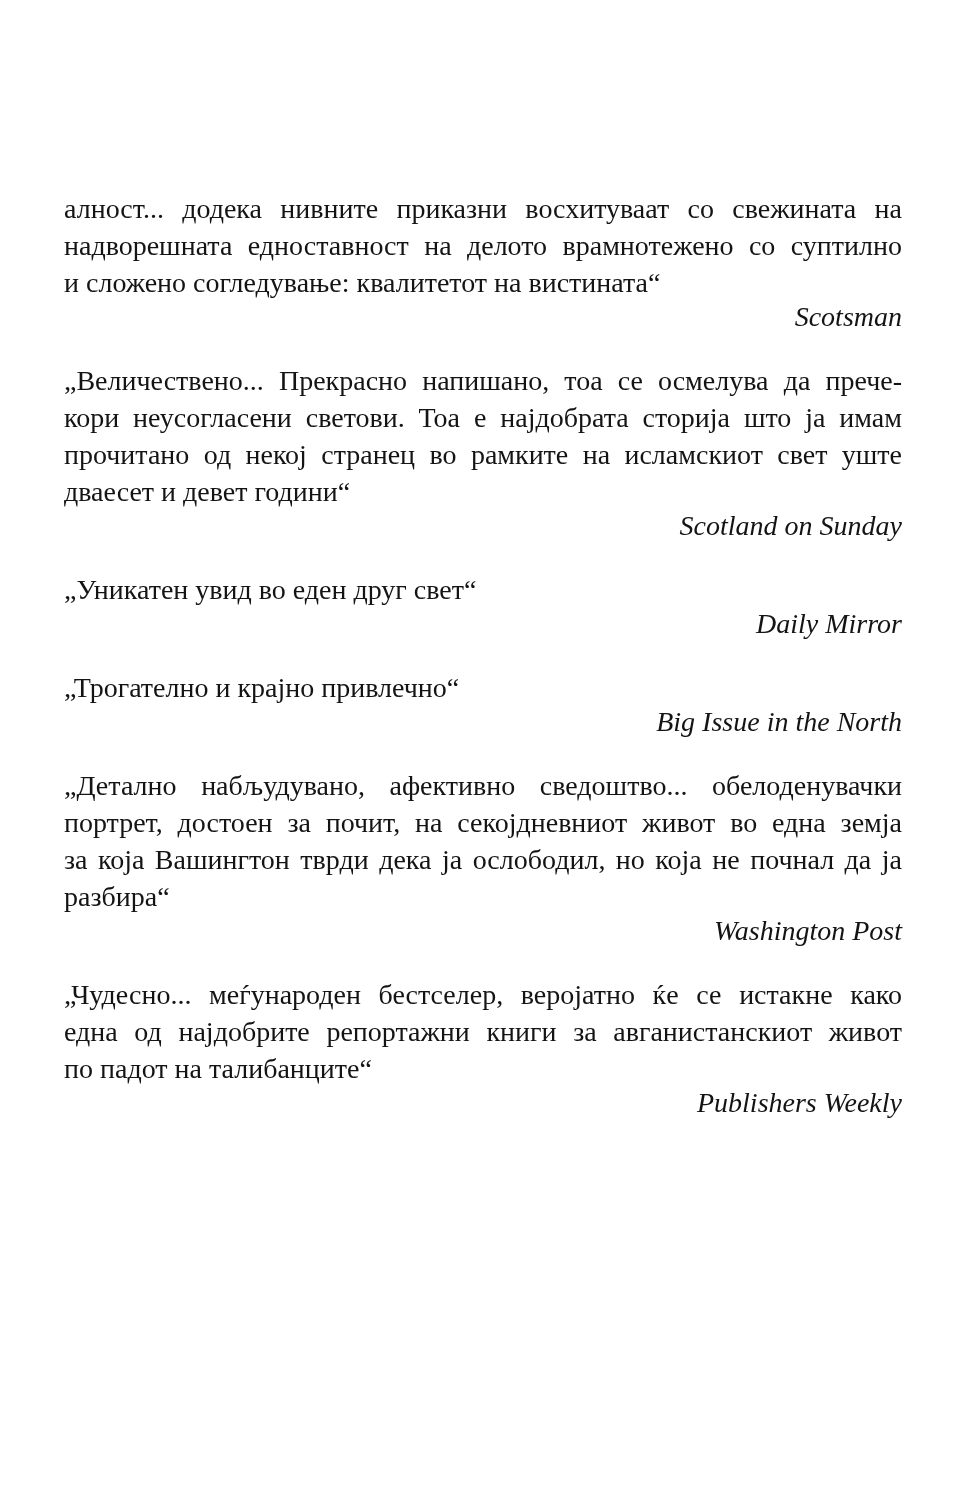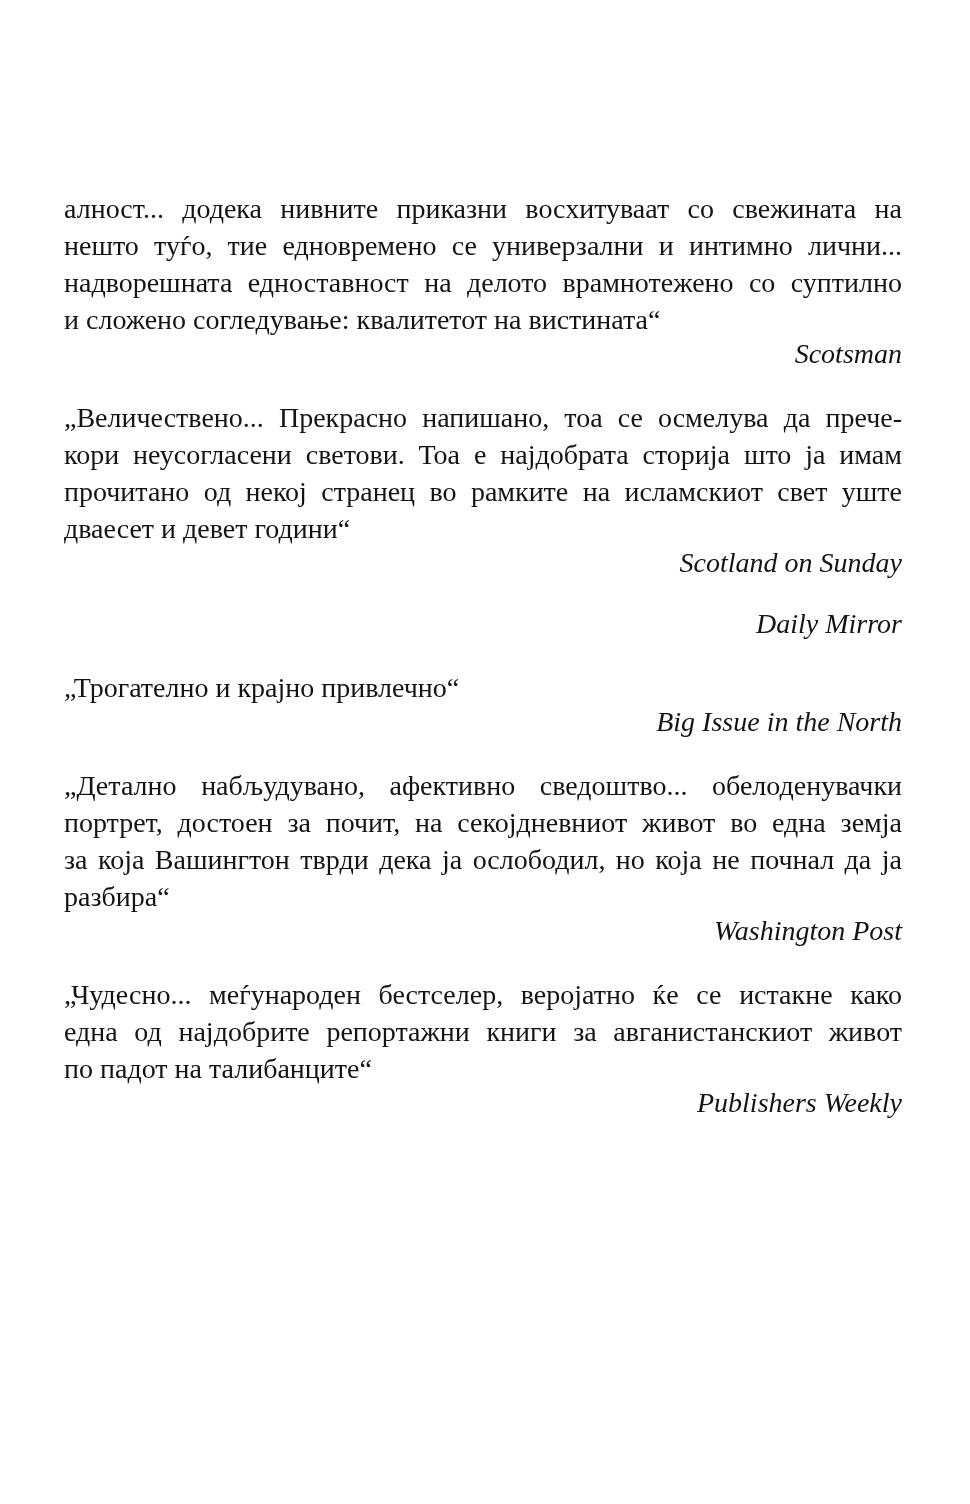--- a/index.html
+++ b/index.html
@@ -39,33 +39,33 @@
     text-align: right;
   }
 </style>
 </head>
 <body>
 
 <div class="page">
   <main id="quotes-container">
       <figure class="quote-block" style="margin: 0px 0px 30px;">
         <div class="qline">алност... додека нивните приказни восхитуваат со свежината на</div>
-        <div class="qline">нешто туѓо, тие едновремено се универзални и интимно лични...</div>
         <div class="qline">надворешната едноставност на делото врамнотежено со суптилно</div>
         <div class="qline last">и сложено согледување: квалитетот на вистината“</div>
         <div class="source">Scotsman</div>
       </figure>
       <figure class="quote-block" style="margin: 0px 0px 30px;">
         <div class="qline">„Величествено... Прекрасно напишано, тоа се осмелува да прече-</div>
         <div class="qline">кори неусогласени светови. Тоа е најдобрата сторија што ја имам</div>
         <div class="qline">прочитано од некој странец во рамките на исламскиот свет уште</div>
         <div class="qline last">дваесет и девет години“</div>
         <div class="source">Scotland on Sunday</div>
       </figure>
       <figure class="quote-block" style="margin: 0px 0px 30px;">
+        <div class="qline last">„Уникатен увид во еден друг свет“</div>
         <div class="source">Daily Mirror</div>
       </figure>
       <figure class="quote-block" style="margin: 8px 0px 30px;">
         <div class="qline last">„Трогателно и крајно привлечно“</div>
         <div class="source">Big Issue in the North</div>
       </figure>
       <figure class="quote-block" style="margin: 8px 0px 30px;">
         <div class="qline">„Детално набљудувано, афективно сведоштво... обелоденувачки</div>
         <div class="qline">портрет, достоен за почит, на секојдневниот живот во една земја</div>
         <div class="qline">за која Вашингтон тврди дека ја ослободил, но која не почнал да ја</div>

